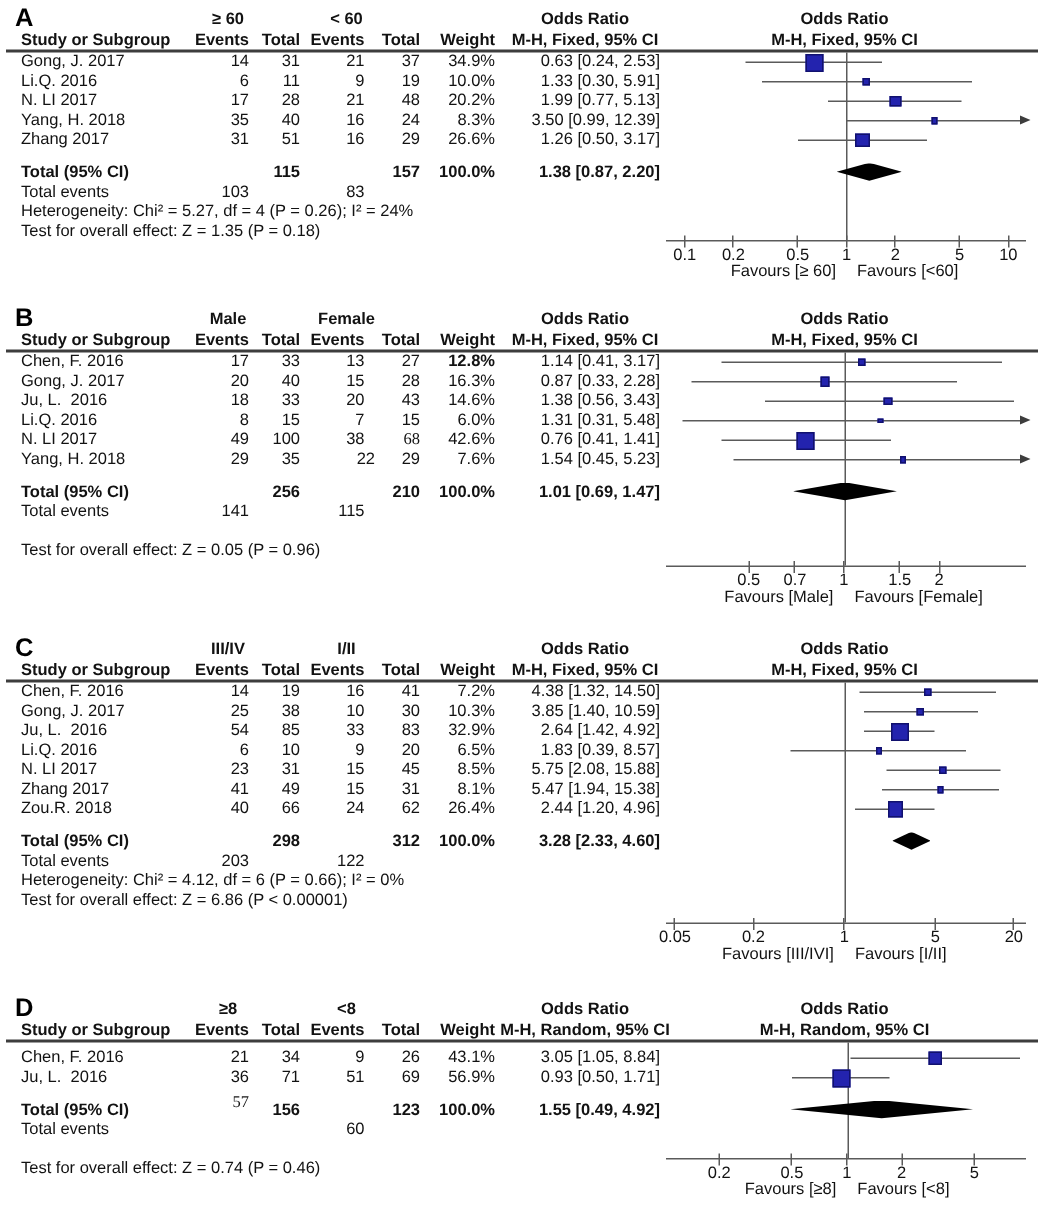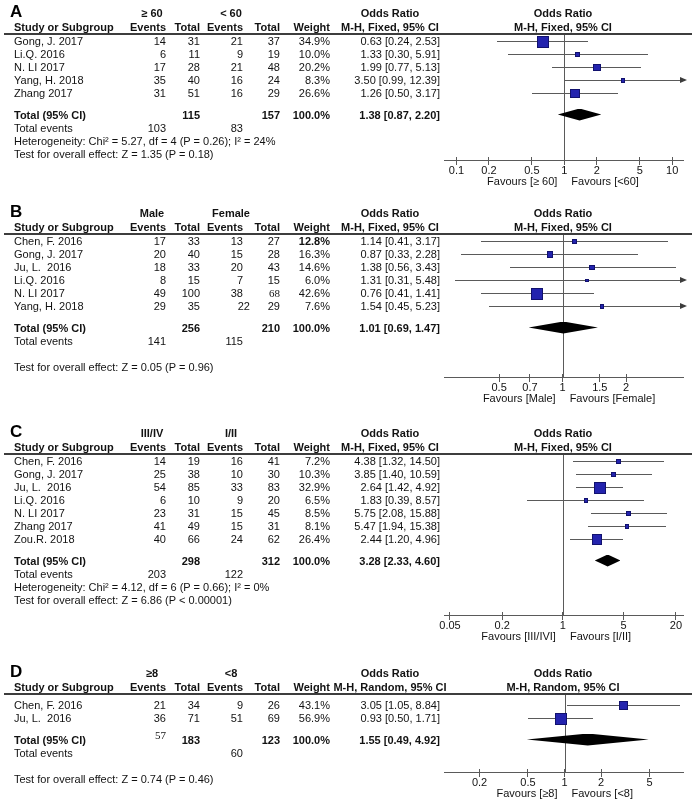--- a/index.html
+++ b/index.html
@@ -348,21 +348,21 @@
     <span class="t" style="left: 14px; top: 713px;">Ju, L.  2016</span>
     <span class="t r" style="left: 166px; top: 713px;">36</span>
     <span class="t r" style="left: 200px; top: 713px;">71</span>
     <span class="t r" style="left: 243px; top: 713px;">51</span>
     <span class="t r" style="left: 280px; top: 713px;">69</span>
     <span class="t r" style="left: 330px; top: 713px;">56.9%</span>
     <span class="t r" style="left: 440px; top: 713px;">0.93 [0.50, 1.71]</span>
     <div class="ln" style="left: 527.929px; top: 718px; width: 64.9463px;"></div>
     <div class="sq" style="left: 554.706px; top: 712.5px; width: 12px; height: 12px;"></div>
     <span class="t b" style="left: 14px; top: 735px;">Total (95% CI)</span>
-    <span class="t b r" style="left: 200px; top: 735px;">183</span>
+    <span class="t b r" style="left: 200px; top: 735px;">156</span>
     <span class="t b r" style="left: 280px; top: 735px;">123</span>
     <span class="t b r" style="left: 330px; top: 735px;">100.0%</span>
     <span class="t b r" style="left: 440px; top: 735px;">1.55 [0.49, 4.92]</span>
     <div class="di" style="left: 526.861px; top: 733.5px; width: 121.831px; height: 12px;"></div>
     <span class="t" style="left: 14px; top: 748px;">Total events</span>
     <span class="t r" style="left: 166px; top: 730px; font-family: Liberation Serif, serif;">57</span>
     <span class="t r" style="left: 243px; top: 748px;">60</span>
     <span class="t" style="left: 14px; top: 774px;">Test for overall effect: Z = 0.74 (P = 0.46)</span>
   </div>
 

